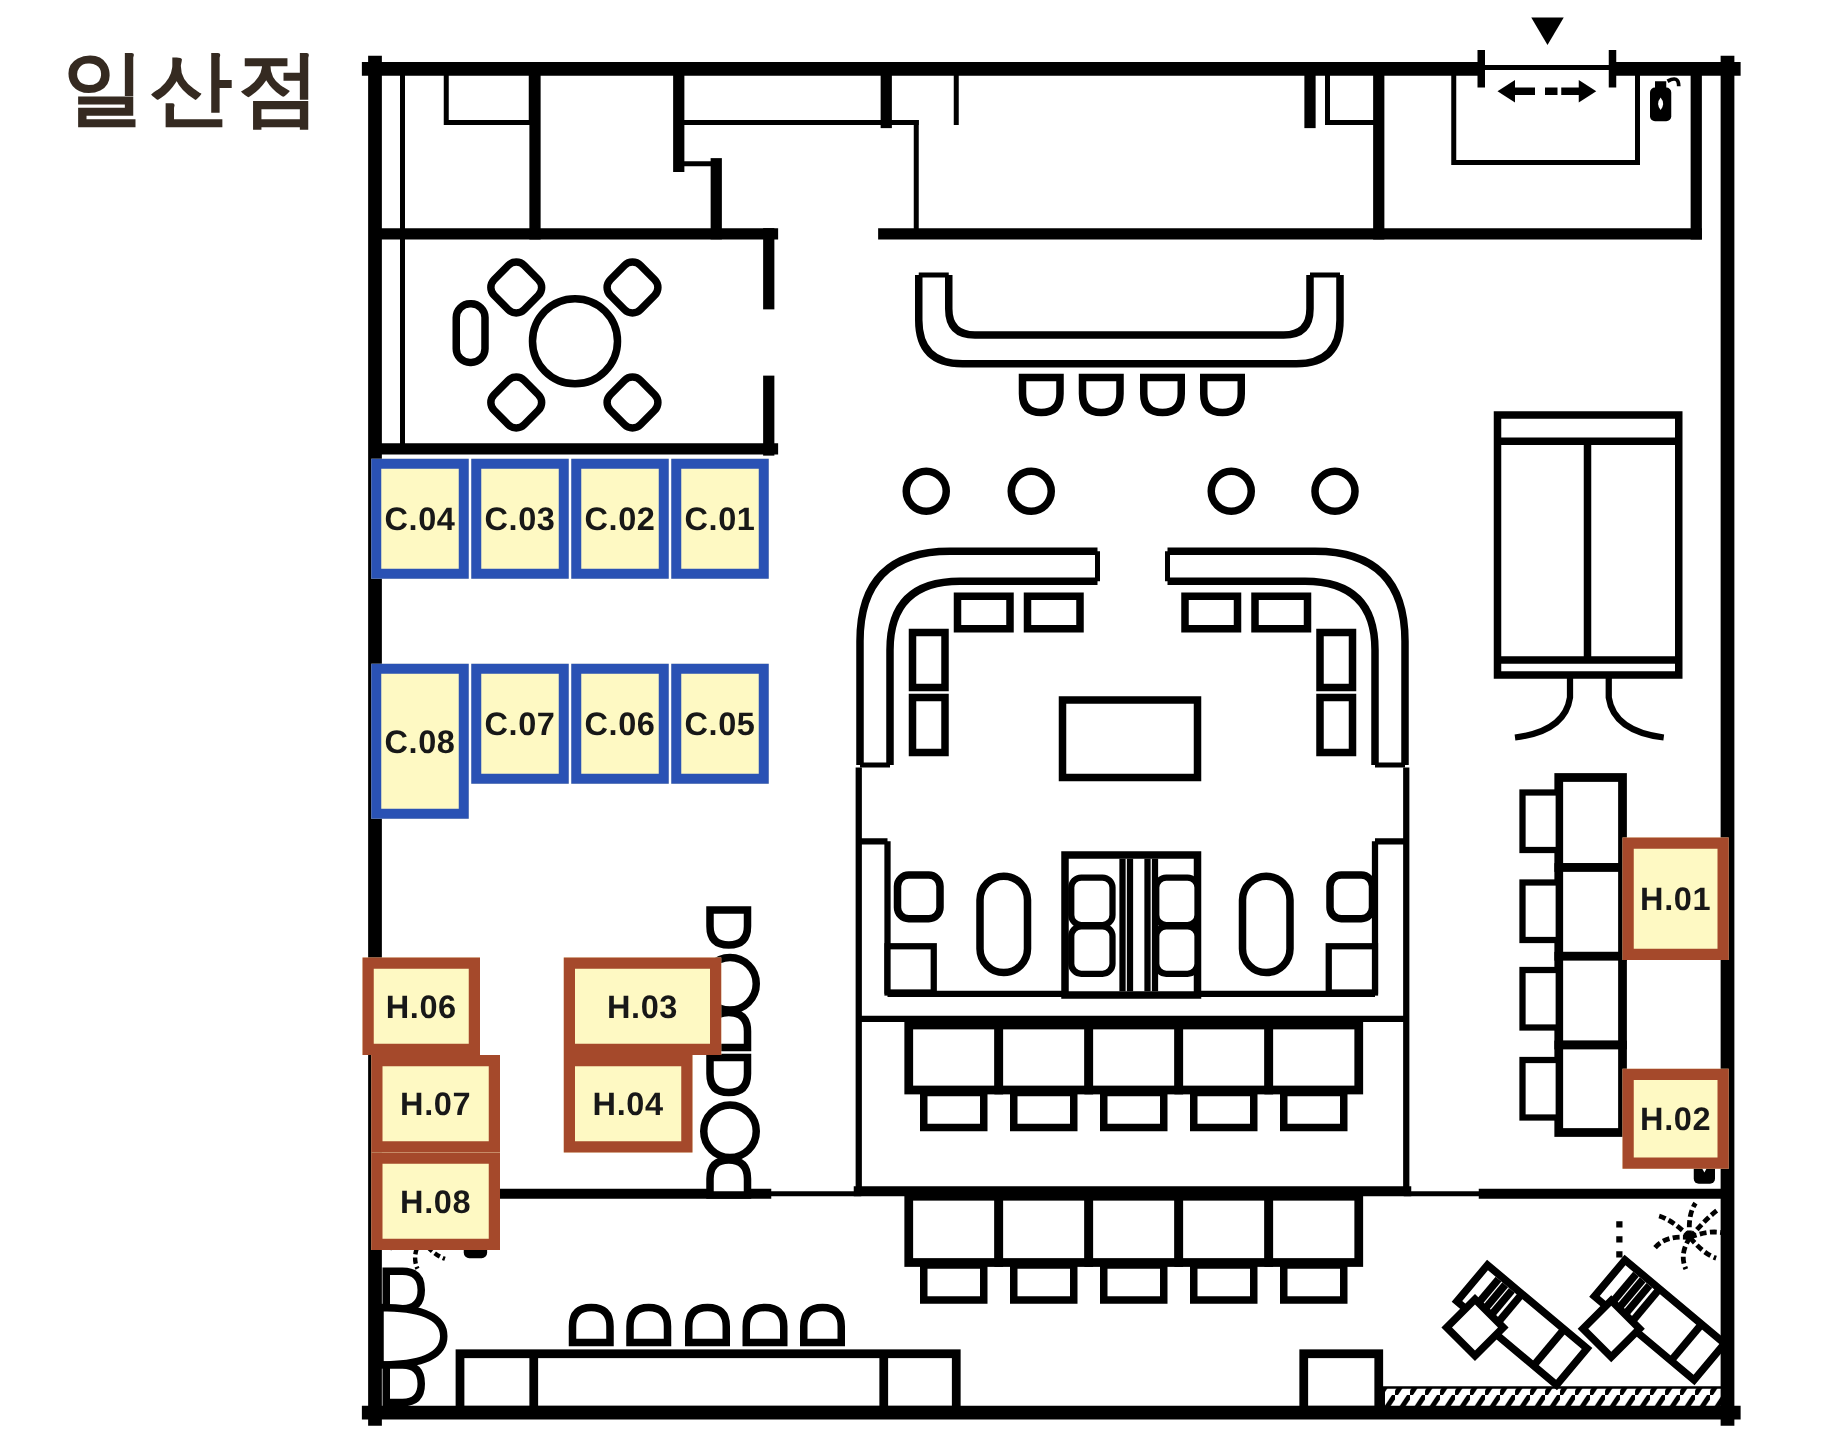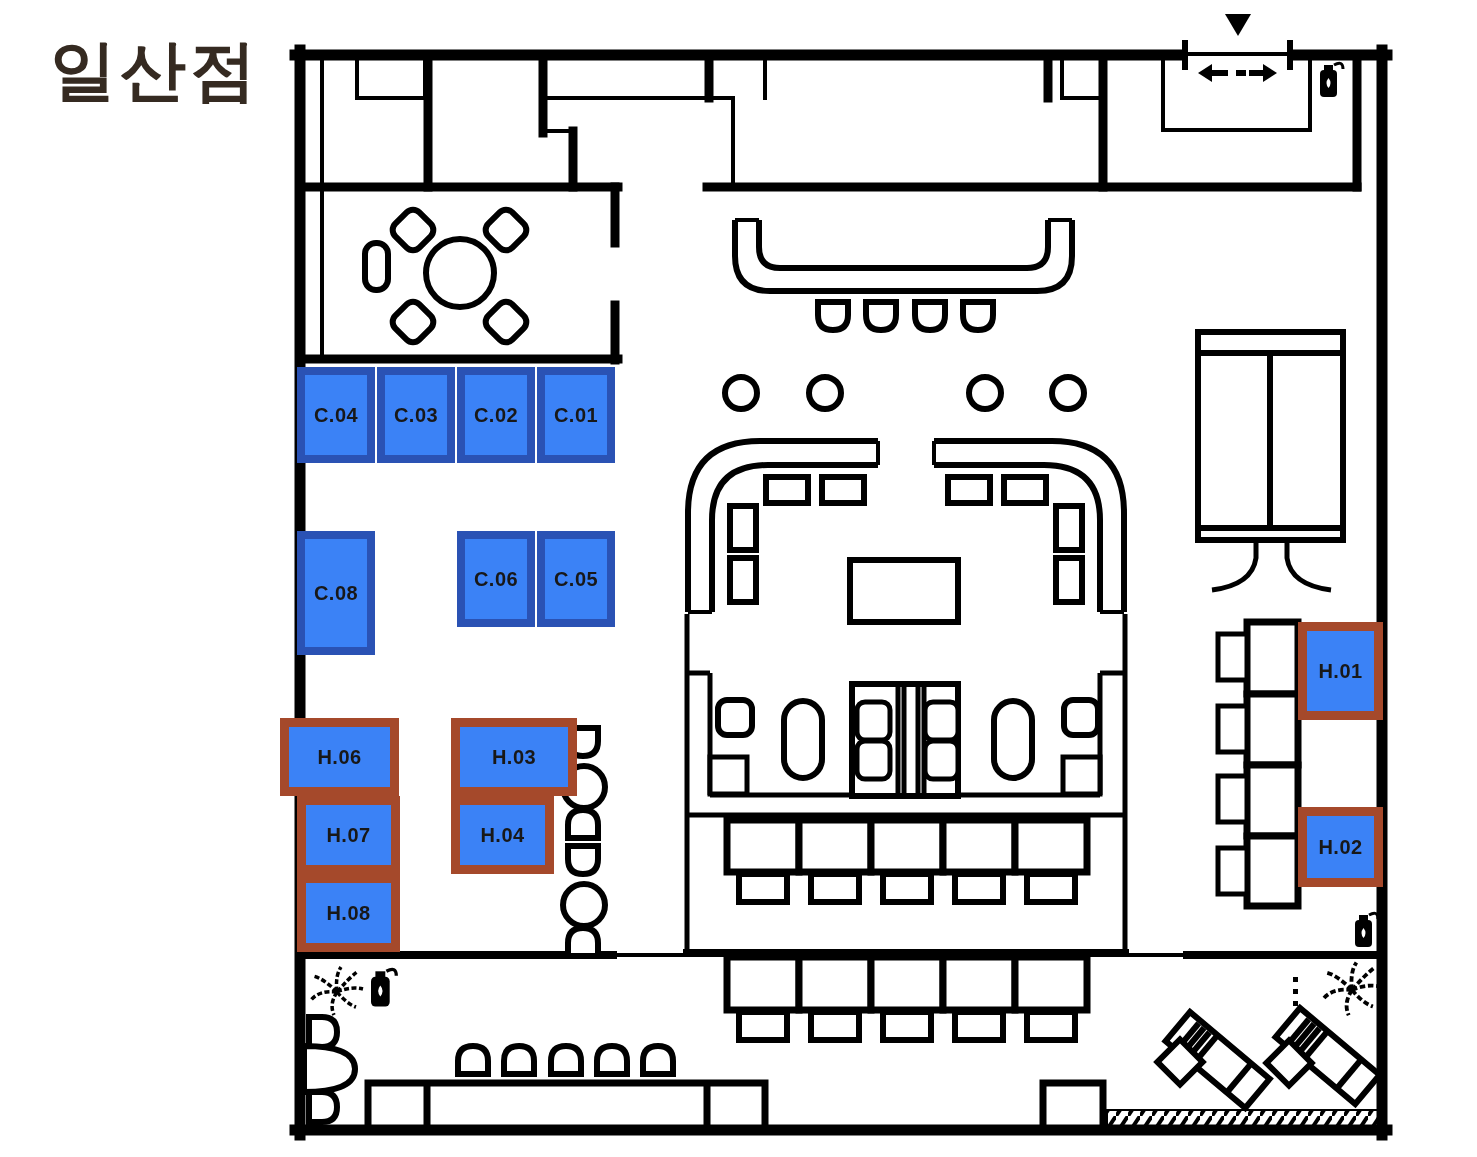--- a/index.html
+++ b/index.html
@@ -2,24 +2,24 @@
 <html><head>
 <meta charset="utf-8">
 <style>
   html,body{margin:0;padding:0;background:#ffffff;}
   #stage{position:relative;width:1477px;height:1157px;background:#fff;overflow:hidden;
          font-family:"Liberation Sans",sans-serif;}
   #plan-svg{position:absolute;left:0;top:0;width:1477px;height:1157px;}
   .title{position:absolute;left:50px;top:26px;font-size:66px;font-weight:700;
          color:#352a21;letter-spacing:4px;text-align:right;}
   .seat{position:absolute;box-sizing:border-box;display:flex;align-items:center;
-        justify-content:center;background:#3b82f6;font-weight:700;font-size:20px;
+        justify-content:center;background:#fef9c3;font-weight:700;font-size:26px;
         color:#181818;letter-spacing:.5px;z-index:5;}
   .seat.blue{border:8px solid #2A52B4;}
-  .seat.brown{border:9px solid #A5492B;}
+  .seat.brown{border:9px solid #A5492B;margin-top:48px;}
 </style>
 </head>
 <body>
 
 <div id="stage">
 
   <div class="title">일산점</div>
 
   <svg id="plan-svg" viewBox="0 0 1477 1157" xmlns="http://www.w3.org/2000/svg">
     <defs>
@@ -266,24 +266,25 @@
     <use href="#palm" transform="translate(337,992)"></use>
     <use href="#palm" transform="translate(1352,990) scale(1.1)"></use>
   </svg>
 
   <div class="seat blue" style="left:297px;top:367px;width:78px;height:96px">C.04</div>
   <div class="seat blue" style="left:377px;top:367px;width:78px;height:96px">C.03</div>
   <div class="seat blue" style="left:457px;top:367px;width:78px;height:96px">C.02</div>
   <div class="seat blue" style="left:537px;top:367px;width:78px;height:96px">C.01</div>
 
   <div class="seat blue" style="left:297px;top:531px;width:78px;height:124px">C.08</div>
+  <div class="seat blue" style="left:377px;top:531px;width:78px;height:96px">C.07</div>
   <div class="seat blue" style="left:457px;top:531px;width:78px;height:96px">C.06</div>
   <div class="seat blue" style="left:537px;top:531px;width:78px;height:96px">C.05</div>
 
-  <div class="seat brown" style="left:280px;top:718px;width:119px;height:78px">H.06</div>
+  <div class="seat brown" style="left:290px;top:718px;width:94px;height:78px">H.06</div>
   <div class="seat brown" style="left:297px;top:796px;width:103px;height:78px">H.07</div>
   <div class="seat brown" style="left:297px;top:874px;width:103px;height:78px">H.08</div>
 
   <div class="seat brown" style="left:451px;top:718px;width:126px;height:78px">H.03</div>
   <div class="seat brown" style="left:451px;top:796px;width:103px;height:78px">H.04</div>
 
   <div class="seat brown" style="left:1298px;top:622px;width:85px;height:98px">H.01</div>
   <div class="seat brown" style="left:1298px;top:807px;width:85px;height:80px">H.02</div>
 
 </div>

